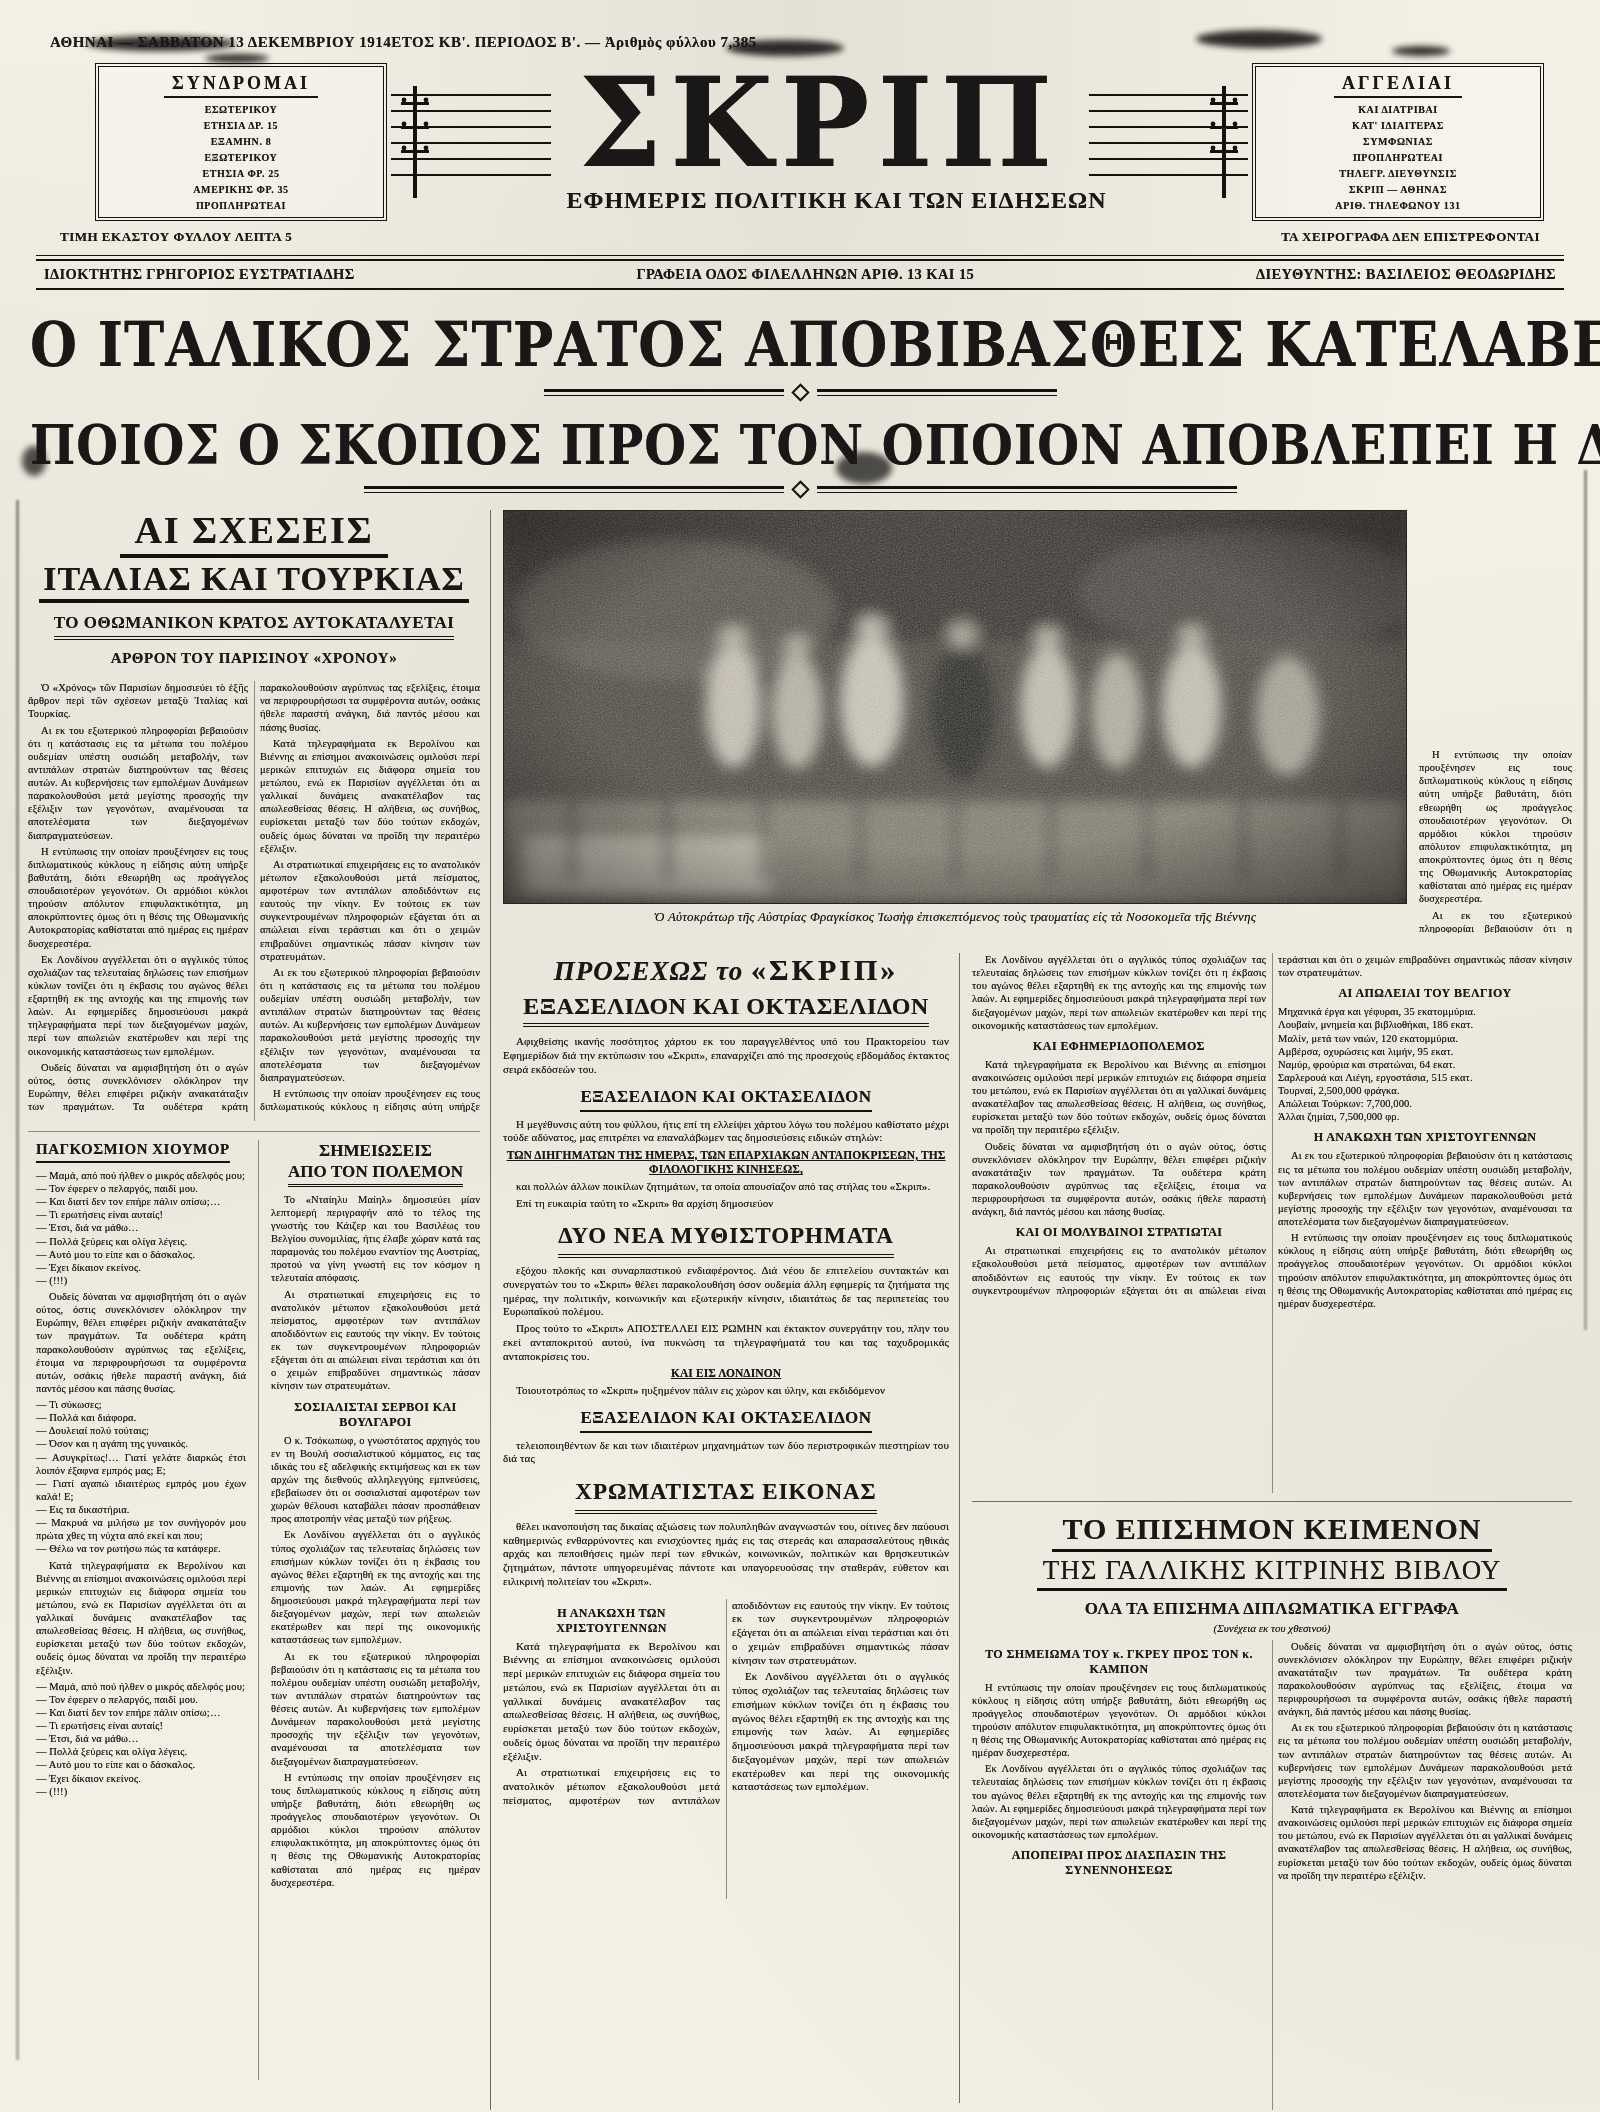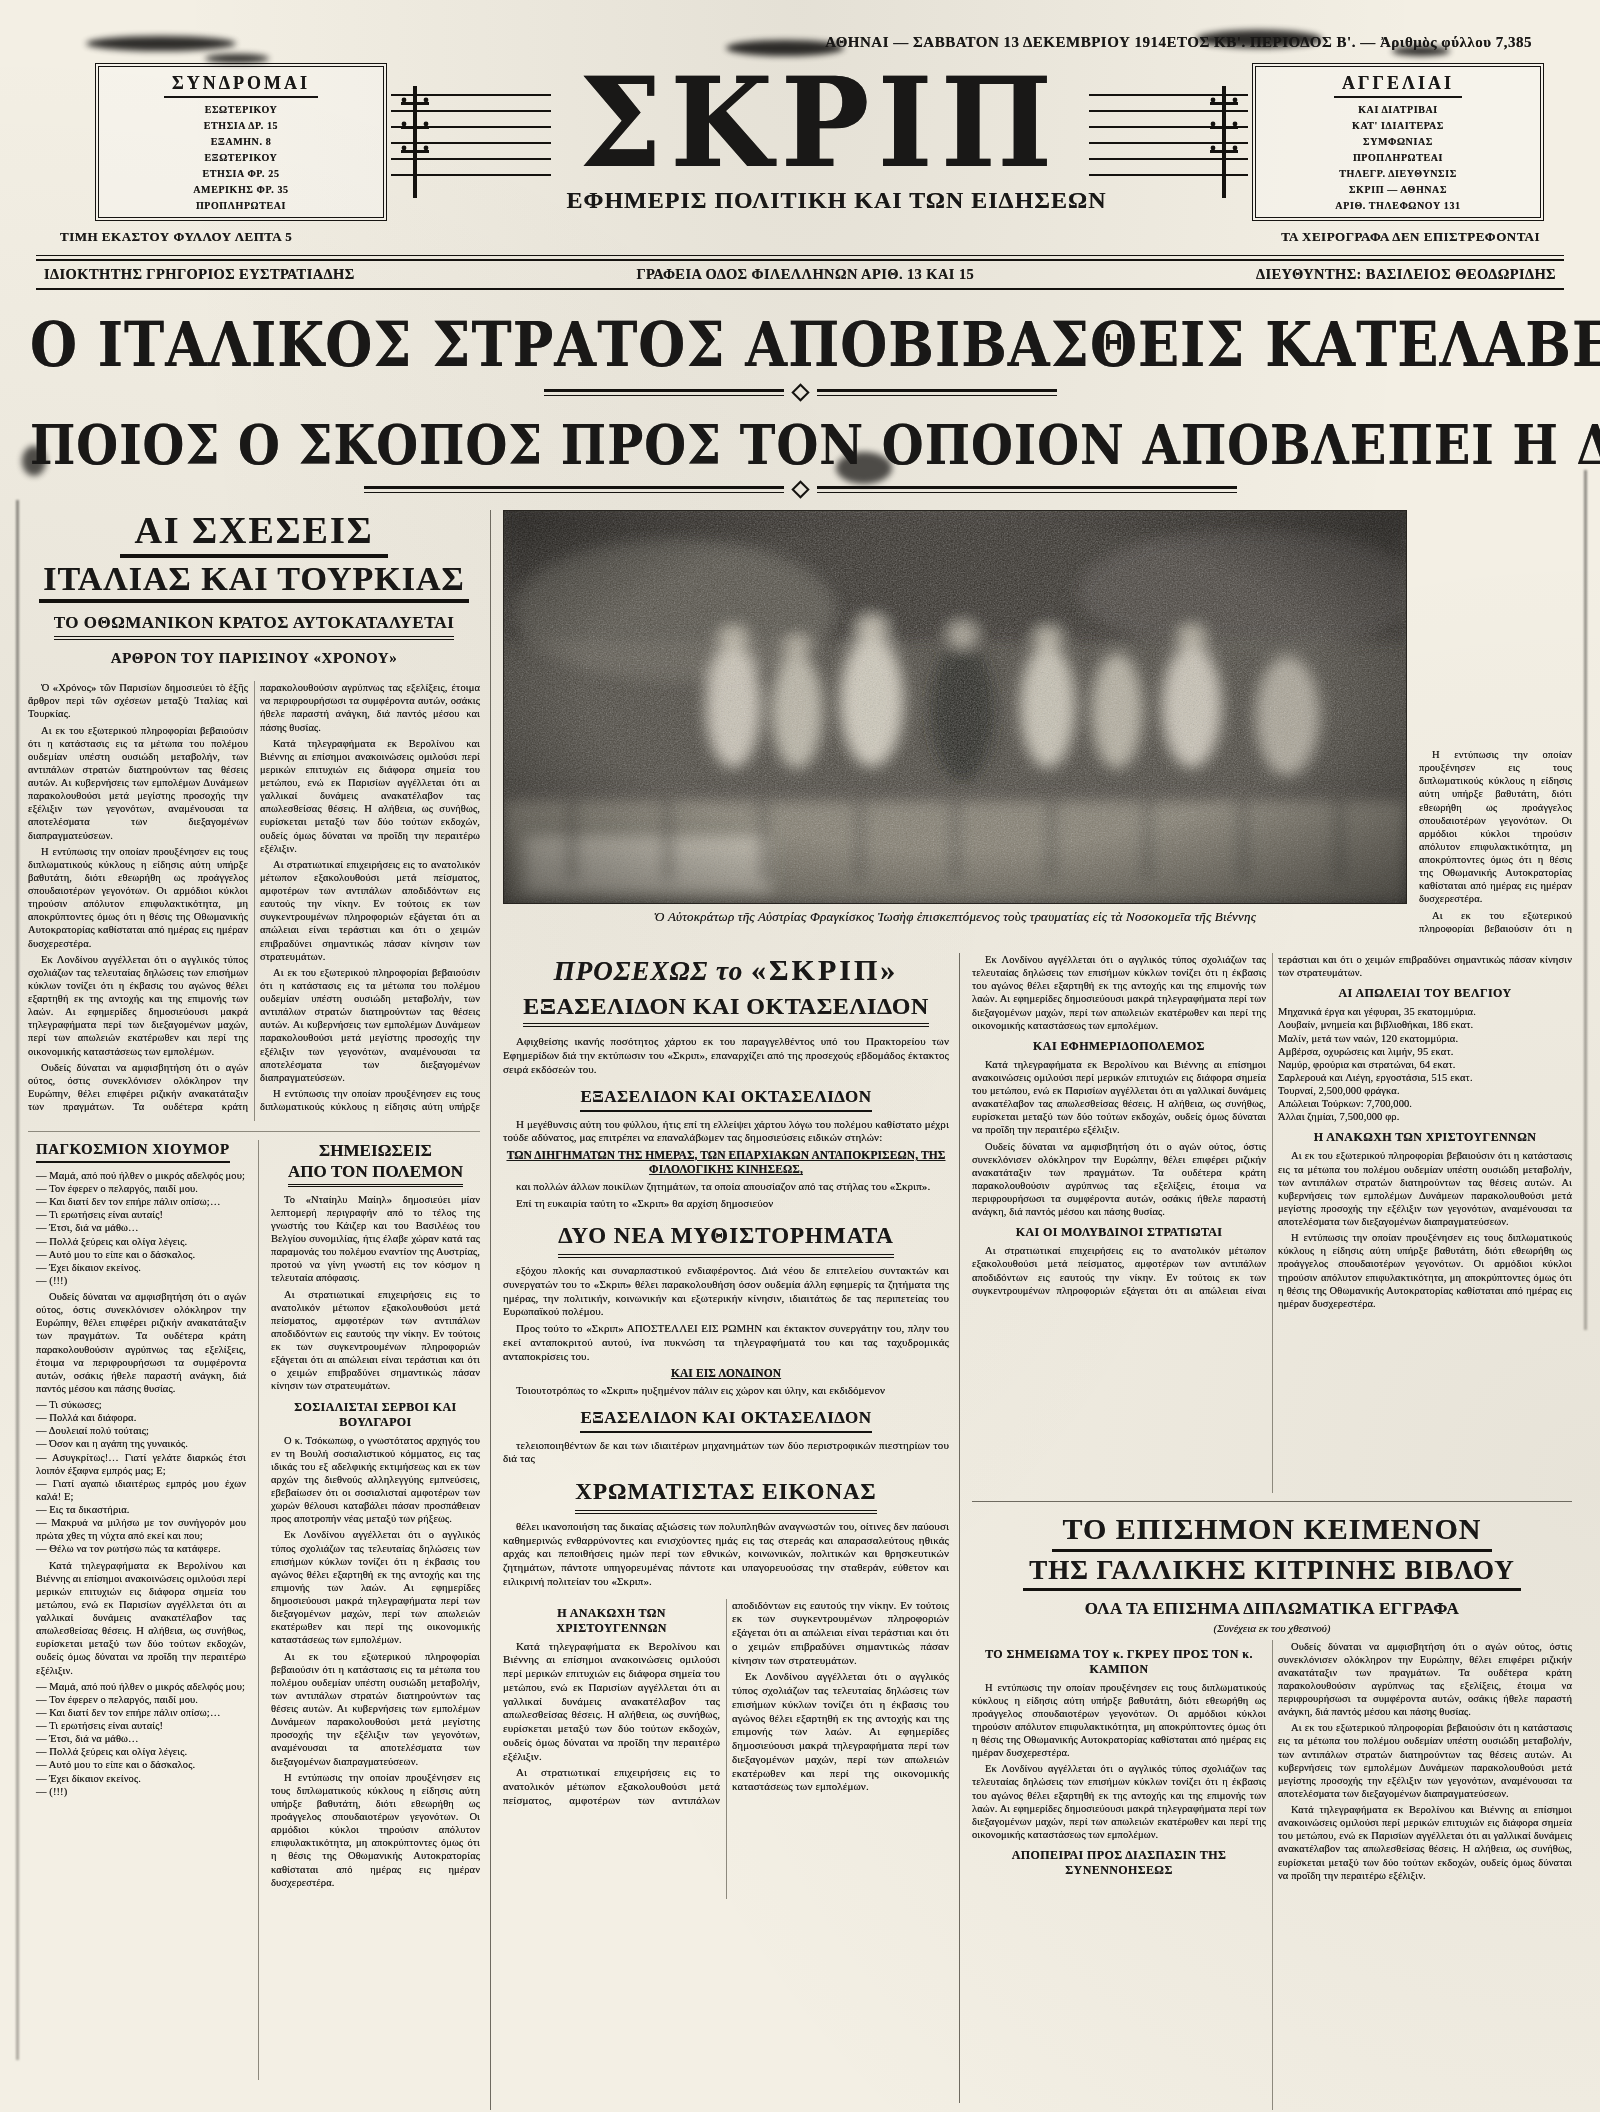--- a/index.html
+++ b/index.html
@@ -11,21 +11,21 @@
       radial-gradient(ellipse at 100% 70%, rgba(40,35,25,.06), transparent 45%),
       #f3efe4;
     font-family:"Liberation Serif","DejaVu Serif",serif;
     color:#191817;
     text-shadow:0 0 .6px rgba(25,22,18,.65);
   }
   
   .blob{position:absolute;background:#0c0b0a;border-radius:50%;filter:blur(3px);opacity:.85;}
   .edge-streak{position:absolute;width:3px;background:linear-gradient(#2c2a26,#6b675f);opacity:.5;filter:blur(1px);}
   
-  .topline{display:flex;justify-content:flex-end;padding:34px 68px 0;font-size:15px;font-weight:bold;letter-spacing:.5px;filter:blur(.4px);}
+  .topline{display:flex;justify-content:flex-start;padding:34px 50px 0;font-size:15px;font-weight:bold;letter-spacing:.5px;filter:blur(.4px);}
   .mastrow{display:flex;align-items:stretch;margin:12px 56px 0;height:158px;padding-left:39px;}
   .mbox{width:268px;border:4px double #161412;padding:6px 8px;text-align:center;background:rgba(255,255,255,.25);}
   .mbox .mbox-title{font-size:18px;font-weight:bold;letter-spacing:3px;border-bottom:2px solid #161412;display:inline-block;padding:0 8px 2px;margin-bottom:4px;}
   .mbox .mbox-lines{font-size:10px;font-weight:bold;line-height:1.6;letter-spacing:.6px;white-space:pre-line;}
   .wires{flex:1;align-self:center;height:96px;margin:0 4px;position:relative;
     background:repeating-linear-gradient(180deg,#14120f 0 2.5px,transparent 2.5px 16px);}
   .pole{position:absolute;top:-8px;}
   .pole.left{left:10px;} .pole.right{right:10px;}
   .title-block{width:530px;text-align:center;align-self:center;}
   .paper-title{font-family:"DejaVu Serif",serif;font-size:118px;font-weight:bold;line-height:.9;letter-spacing:8px;transform:scaleY(1.04);}
@@ -86,21 +86,21 @@
   .bighead{text-align:center;margin:12px 0 6px;}
   .bighead span{display:inline-block;font-size:23px;font-weight:bold;border-bottom:4px double #14120f;padding-bottom:3px;letter-spacing:1px;}
   .capsline{text-align:center;font-weight:bold;font-size:11.5px;margin:4px 0;text-indent:0 !important;text-decoration:underline;}
   .promo-bottom{margin-top:10px;height:300px;}
   
   .briefs-col{flex:1;display:flex;flex-direction:column;}
   .briefs-cols{height:540px;}
   .yellowbook{border-top:1px solid #6e6a60;margin-top:8px;padding-top:10px;}
   .yb-title{text-align:center;line-height:1.15;}
   .yb-title .y1{display:inline-block;font-size:30px;font-weight:bold;border-bottom:3px solid #14120f;padding:0 10px 2px;letter-spacing:1px;}
-  .yb-title .y2{display:inline-block;font-size:27px;font-weight:bold;border-bottom:3px solid #14120f;padding:0 6px 2px;margin-top:3px;letter-spacing:1px;text-align:right;}
+  .yb-title .y2{display:inline-block;font-size:27px;font-weight:normal;border-bottom:3px solid #14120f;padding:0 6px 2px;margin-top:3px;letter-spacing:1px;text-align:right;}
   .yb-sub{text-align:center;font-size:17px;font-weight:bold;margin-top:8px;letter-spacing:.5px;}
   .yb-note{text-align:center;font-size:11px;font-style:italic;margin:3px 0 6px;}
   .yb-cols{height:470px;}
 </style>
 </head>
 <body>
 
 <div class="page">
 
   <div class="blob" style="left:86px;top:36px;width:150px;height:15px;"></div>

